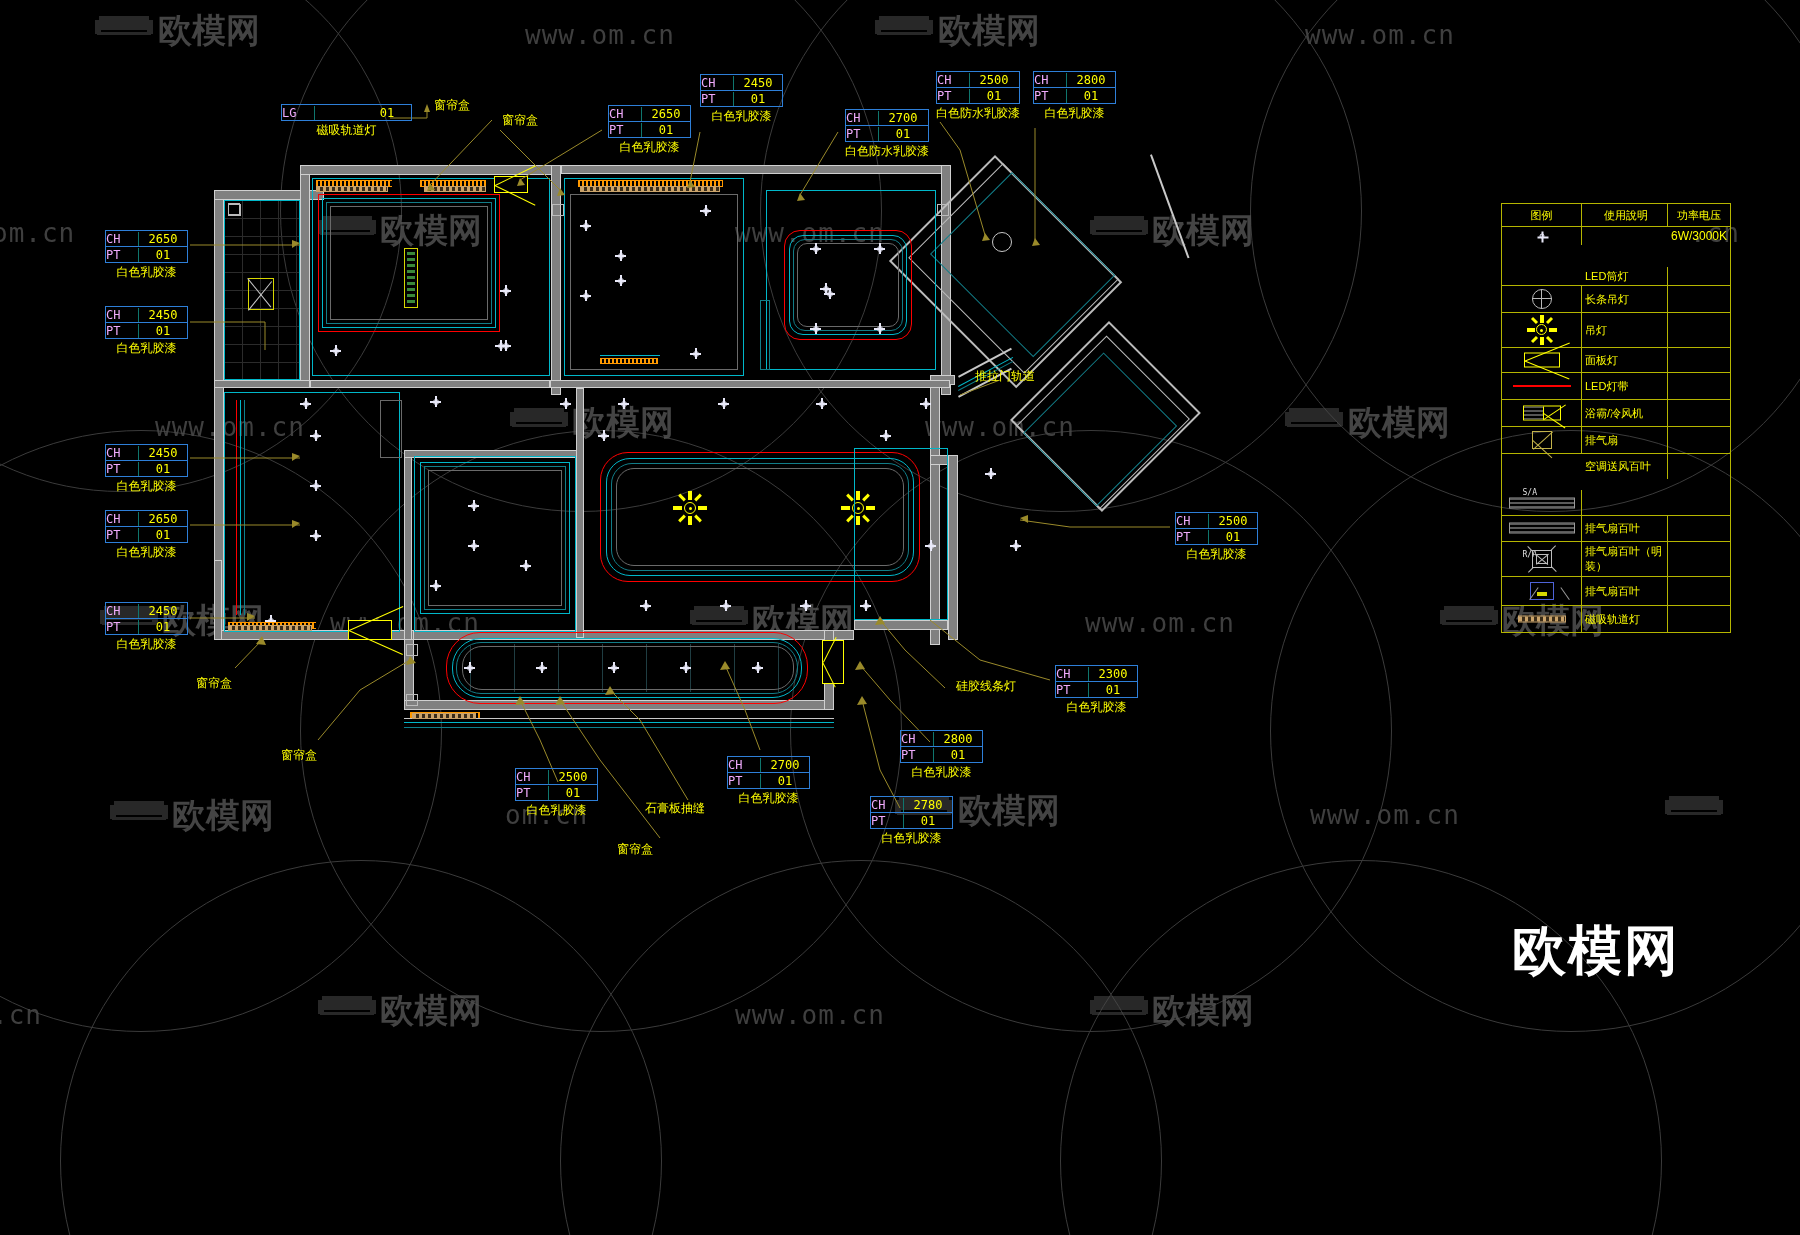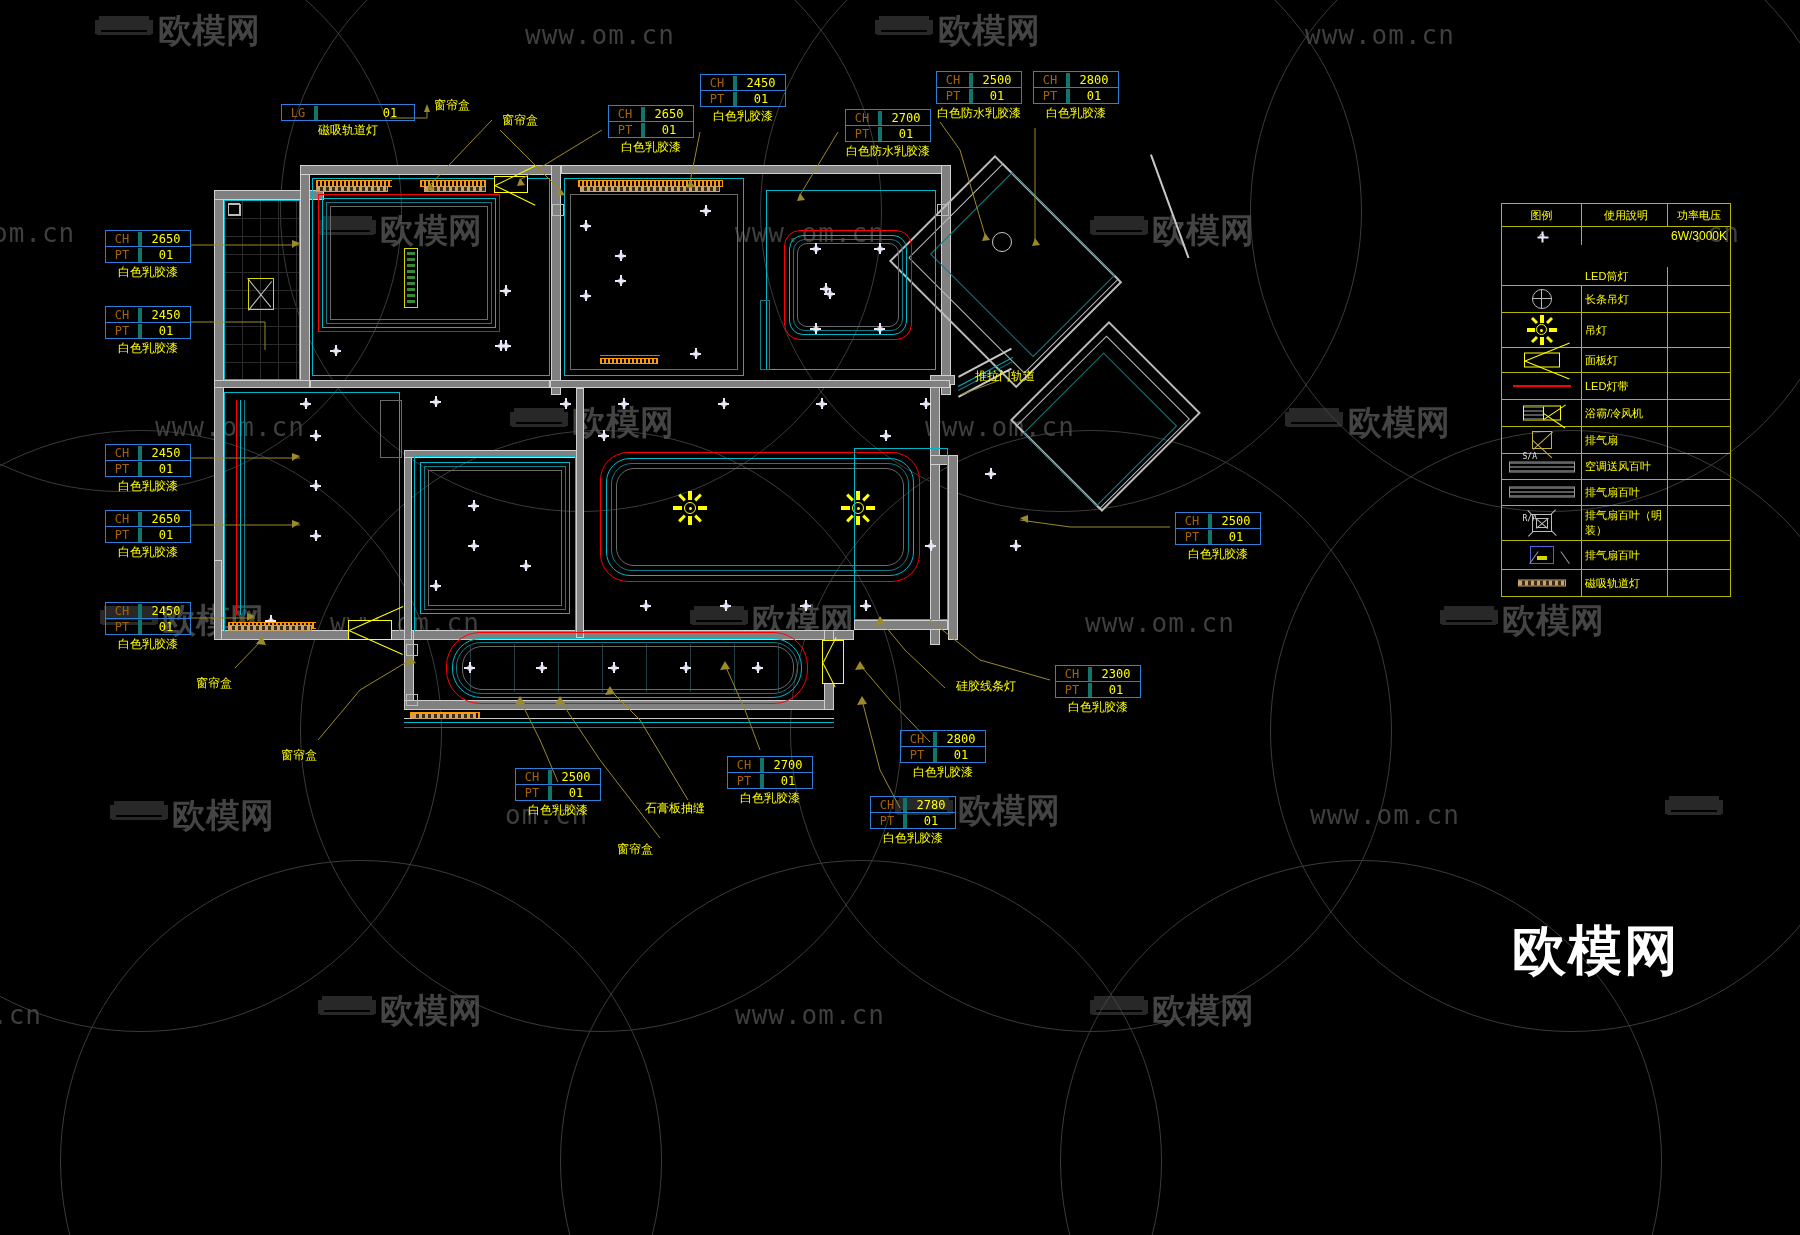--- a/index.html
+++ b/index.html
@@ -71,22 +71,22 @@
      background-size:18px 18px;}
   .stripefill{position:absolute;
      background-image:linear-gradient(90deg,#1f3d42 1px,transparent 1px);
      background-size:44px 100%;}
 
   
   .tag{position:absolute;z-index:30;white-space:nowrap;}
   .tag .box{border:1px solid #2e7fd8;box-sizing:border-box;display:block;}
   .tag .r1,.tag .r2{display:flex;height:15px;align-items:center;}
   .tag .r1{border-bottom:1px solid #2e7fd8;}
-  .tag .c-l{width:32px;text-align:center;color:#a16207;font-size:12px;
-            border-right:4px solid #0f766e;font-family:"DejaVu Sans Mono",monospace;}
+  .tag .c-l{width:32px;text-align:left;color:#f0abfc;font-size:12px;
+            border-right:1px solid #0f766e;font-family:"DejaVu Sans Mono",monospace;}
   .tag .c-r{width:48px;text-align:center;color:#ffff00;font-size:12px;
             font-family:"DejaVu Sans Mono",monospace;}
   .tag .sub{color:#ffff00;font-size:12px;margin-top:1px;display:block;text-align:center;
             font-family:"DejaVu Sans","Liberation Sans",sans-serif;}
 
   .note{position:absolute;z-index:30;color:#ffff00;font-size:12px;white-space:nowrap;
         font-family:"DejaVu Sans","Liberation Sans",sans-serif;}
 
   
   .legend{position:absolute;z-index:40;border:1px solid #b5b500;box-sizing:border-box;}
@@ -936,21 +936,21 @@
         <span class="lsym" style="width:20px;height:18px;border:1px solid #c2b24a;box-sizing:border-box;">
           <span style="position:absolute;left:0;top:8px;width:26px;height:1px;background:#c2b24a;transform-origin:0 0;transform:rotate(42deg);"></span>
           <span style="position:absolute;left:0;top:17px;width:26px;height:1px;background:#c2b24a;transform-origin:0 0;transform:rotate(-42deg);"></span>
         </span>
       </div>
       <div class="lc2" style="height:26px;">排气扇</div>
       <div class="lc3" style="height:26px;"></div>
     </div>
 
     <div class="lrow">
-      <div class="lc1" style="height:25px;">
+      <div class="lc1" style="height:25px;margin-top:36px;">
         <span class="lsym" style="width:66px;height:15px;">
           <span style="position:absolute;left:0;top:2px;width:66px;height:11px;background:repeating-linear-gradient(#5a5a5a 0 2px,#000 2px 4px);border:1px solid #9a9a9a;box-sizing:border-box;"></span>
           <span style="position:absolute;left:14px;top:-8px;color:#e0e0e0;font-size:8px;font-family:'DejaVu Sans Mono',monospace;">S/A</span>
         </span>
       </div>
       <div class="lc2" style="height:25px;">空调送风百叶</div>
       <div class="lc3" style="height:25px;"></div>
     </div>
 
     <div class="lrow">

